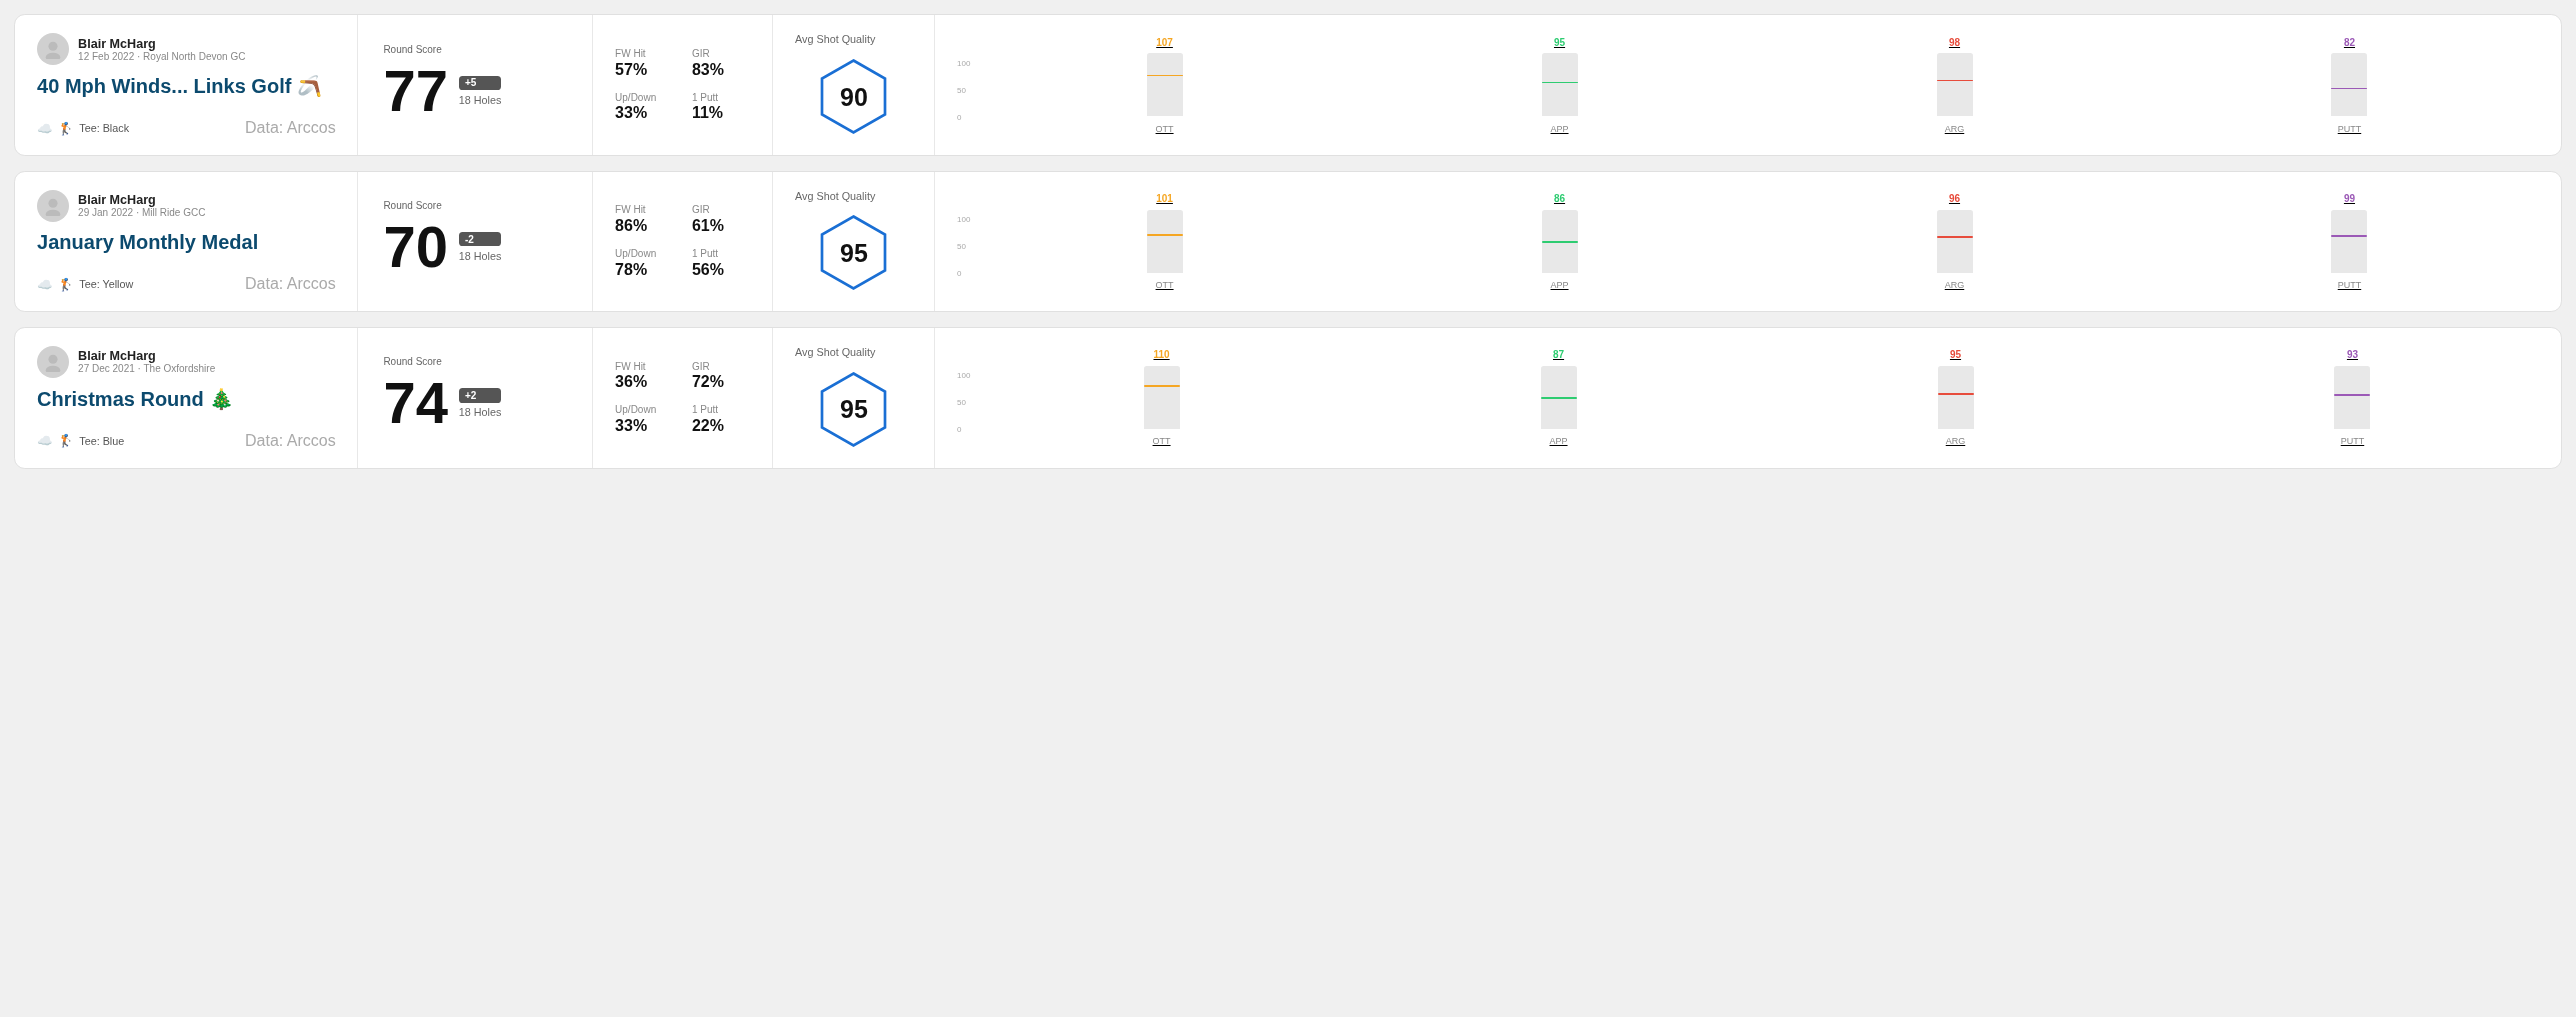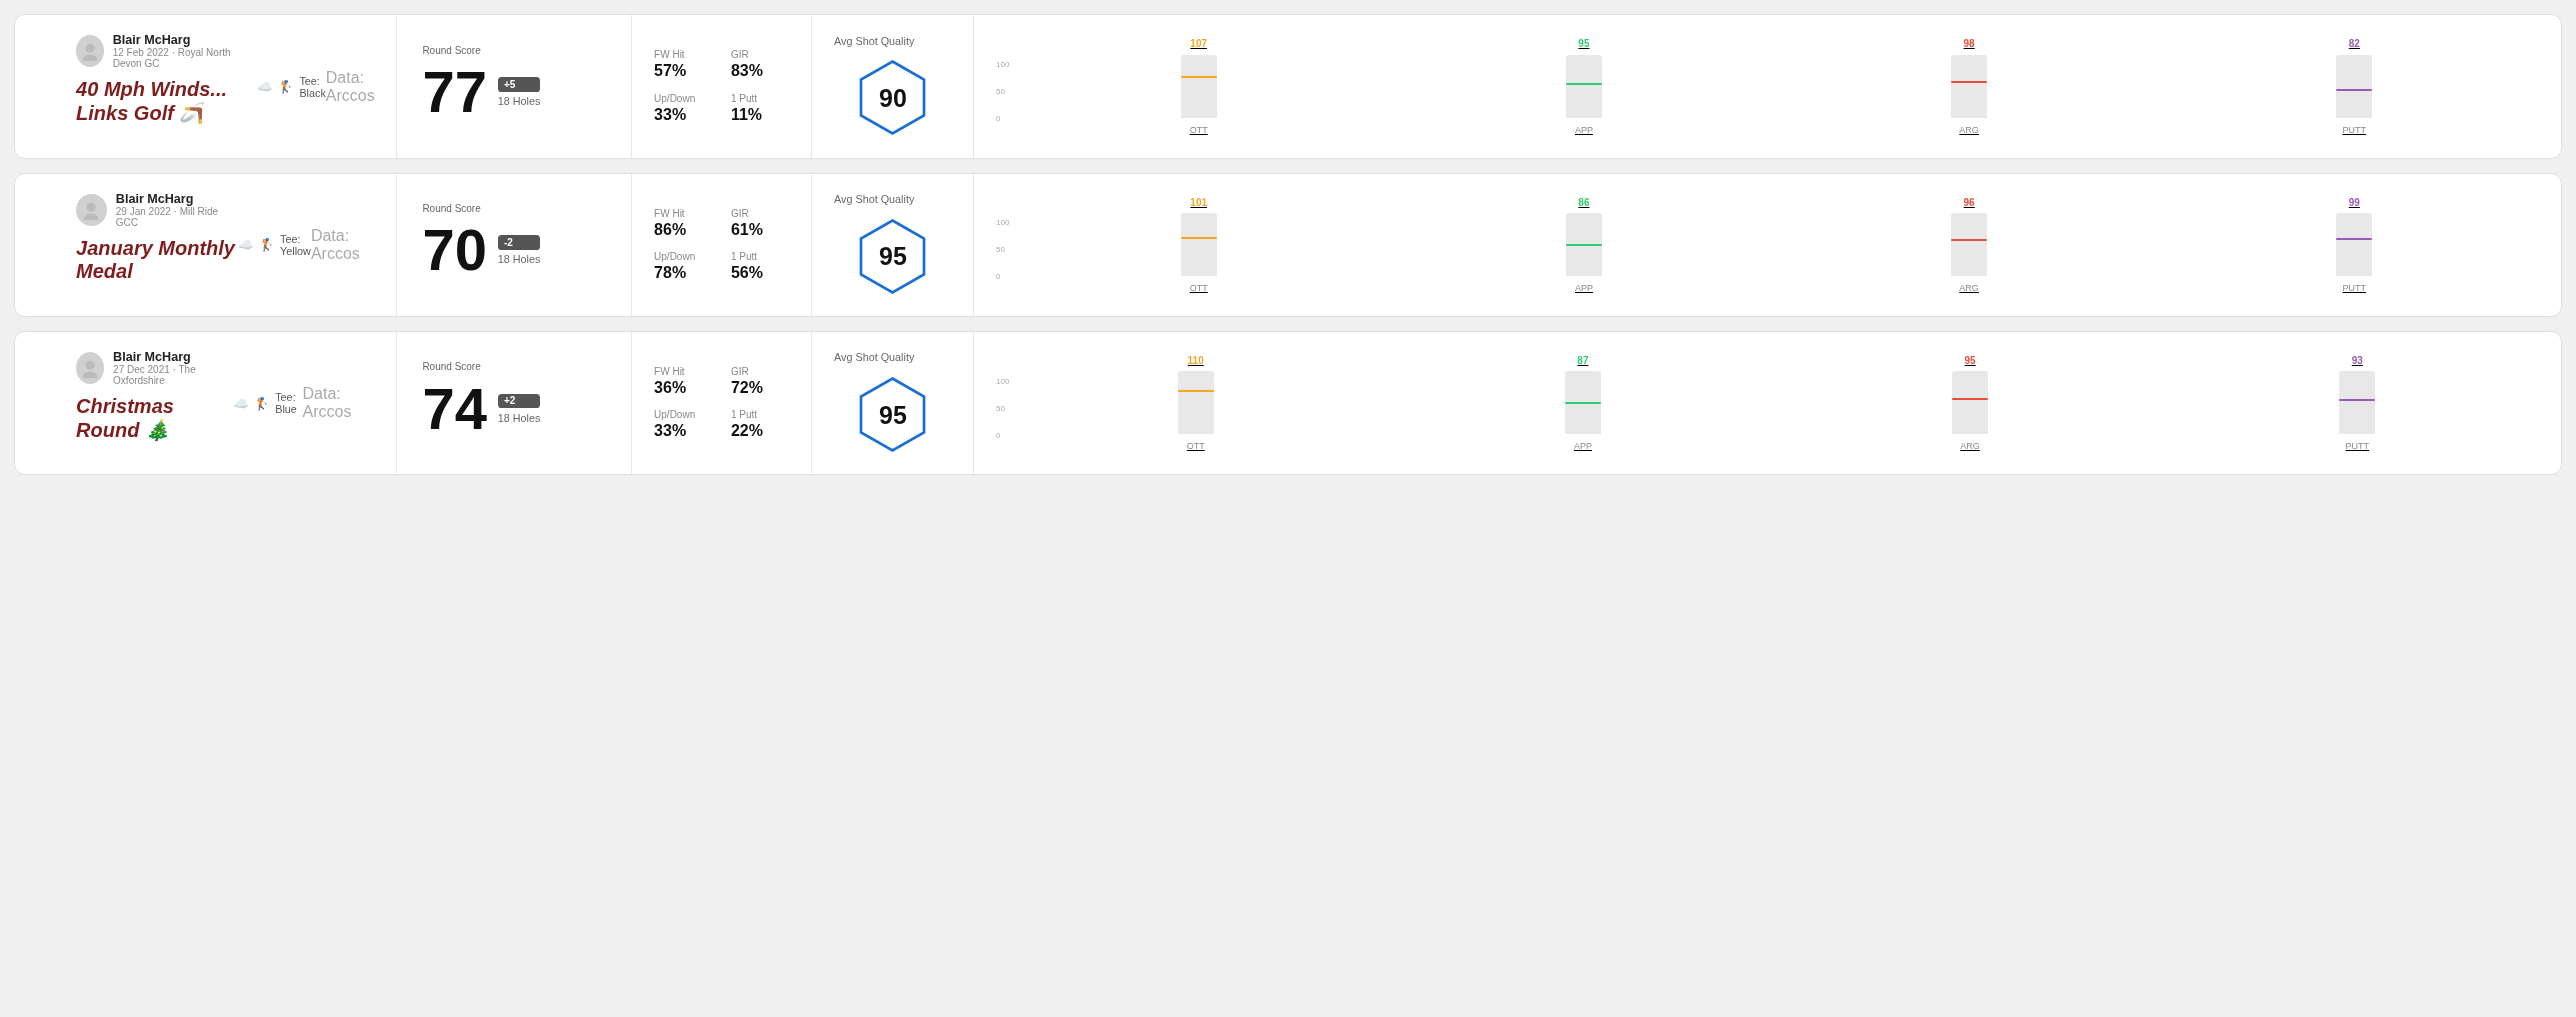--- a/index.html
+++ b/index.html
@@ -15,24 +15,23 @@
       border: 0.9px solid #e0e0e0;
       margin-bottom: 14.4px;
       display: flex;
       align-items: stretch;
       overflow: hidden;
     }
     .card-left {
       flex: 0 0 343px;
       padding: 18px 21.7px;
       display: flex;
-      flex-direction: row;
+      flex-direction: column;
       justify-content: space-between;
       border-right: 0.9px solid #e8e8e8;
-      margin-left: 39px;
     }
     .player-info {
       display: flex;
       align-items: center;
       gap: 9px;
       margin-bottom: 7.2px;
     }
     .avatar {
       width: 32px;
       height: 32px;
@@ -49,23 +48,22 @@
       font-size: 12.6px;
       color: #222;
     }
     .player-date {
       font-size: 10px;
       color: #888;
     }
     .round-title {
       font-size: 20px;
       font-weight: 700;
-      color: #7f1d1d;
+      color: #0c4a6e;
       margin: 9px 0 14.4px 0;
-      font-style: italic;
     }
     .card-footer {
       display: flex;
       justify-content: space-between;
       align-items: center;
     }
     .tee-info {
       display: flex;
       align-items: center;
       gap: 5.4px;

